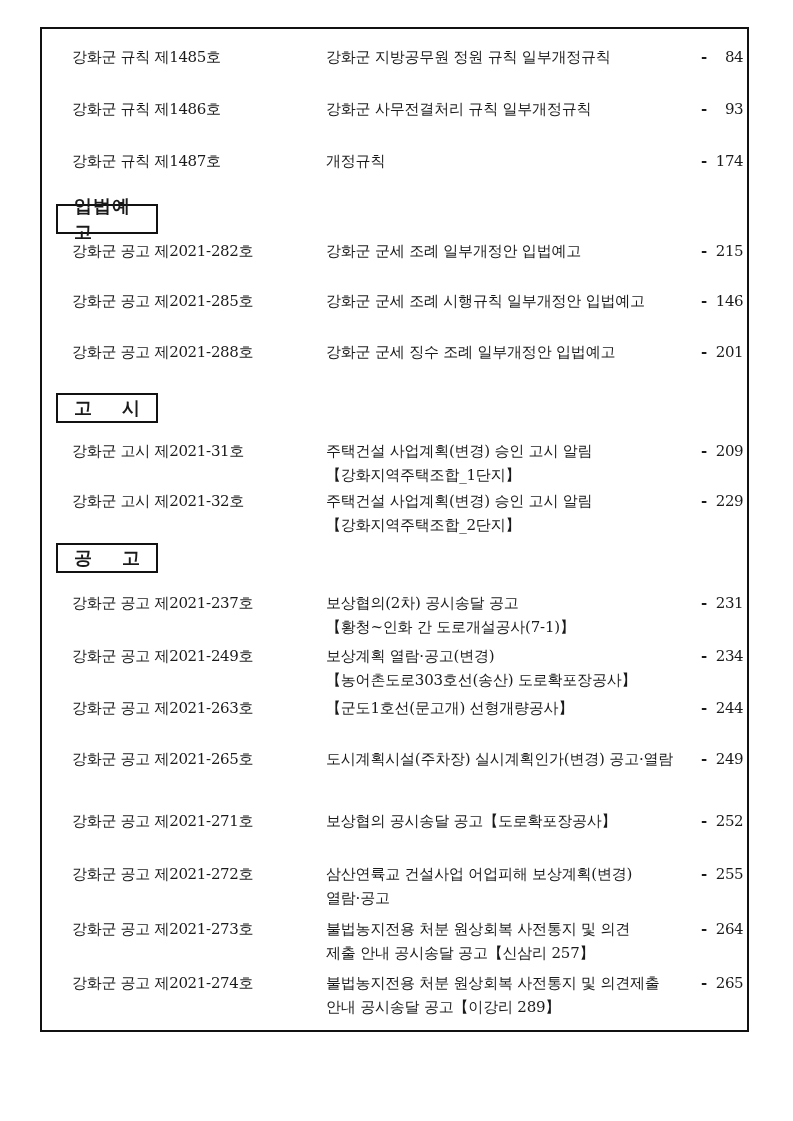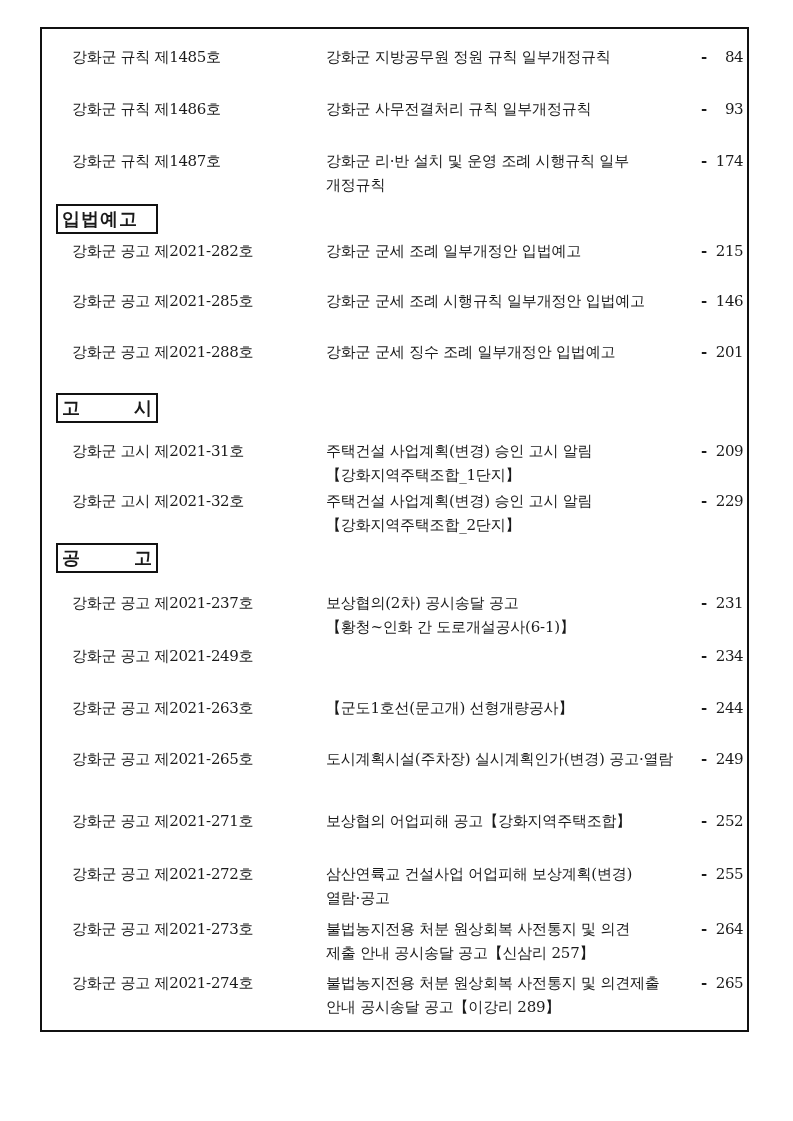--- a/index.html
+++ b/index.html
@@ -65,21 +65,21 @@
     .section-box {
       position: absolute;
       left: 14px;
       height: 30px;
       border: 2px solid #111;
       box-sizing: border-box;
       font-family: "DejaVu Sans", "Liberation Sans", sans-serif;
       font-weight: bold;
       font-size: 18px;
       line-height: 26px;
-      padding: 0 4px;
+      padding: 0 16px;
       display: flex;
       justify-content: space-between;
       align-items: center;
     }
     .section-box.w-legis { width: 102px; letter-spacing: 1px; }
     .section-box.w-spaced { width: 102px; }
     .section-box.w-spaced span { display: inline-block; }
   </style>
 </head>
 <body>
@@ -100,21 +100,20 @@
     <div class="title">
       <span>강화군 사무전결처리 규칙 일부개정규칙</span>
     </div>
     <span class="dash">-</span>
     <span class="page">93</span>
   </div>
 
   <div class="row" style="top:120px;">
     <span class="num">강화군 규칙 제1487호</span>
     <div class="title">
-      <span>강화군 리·반 설치 및 운영 조례 시행규칙 일부</span>
       <span>개정규칙</span>
     </div>
     <span class="dash">-</span>
     <span class="page">174</span>
   </div>
 
   <div class="section-box w-legis" style="top:175px;">
     <span>입법예고</span>
   </div>
 
@@ -172,29 +171,31 @@
 
   <div class="section-box w-spaced" style="top:514px;">
     <span>공</span>
     <span>고</span>
   </div>
 
   <div class="row" style="top:562px;">
     <span class="num">강화군 공고 제2021-237호</span>
     <div class="title">
       <span>보상협의(2차) 공시송달 공고</span>
-      <span>【황청~인화 간 도로개설공사(6-1)】</span>
+      <span>【황청~인화 간 도로개설공사(7-1)】</span>
     </div>
     <span class="dash">-</span>
     <span class="page">231</span>
   </div>
 
   <div class="row" style="top:615px;">
     <span class="num">강화군 공고 제2021-249호</span>
     <div class="title">
+      <span>보상계획 열람·공고(변경)</span>
+      <span>【농어촌도로303호선(송산) 도로확포장공사】</span>
     </div>
     <span class="dash">-</span>
     <span class="page">234</span>
   </div>
 
   <div class="row" style="top:667px;">
     <span class="num">강화군 공고 제2021-263호</span>
     <div class="title">
       <span>【군도1호선(문고개) 선형개량공사】</span>
     </div>
@@ -207,21 +208,21 @@
     <div class="title">
       <span>도시계획시설(주차장) 실시계획인가(변경) 공고·열람</span>
     </div>
     <span class="dash">-</span>
     <span class="page">249</span>
   </div>
 
   <div class="row" style="top:780px;">
     <span class="num">강화군 공고 제2021-271호</span>
     <div class="title">
-      <span>보상협의 어업피해 공고【강화지역주택조합】</span>
+      <span>보상협의 공시송달 공고【도로확포장공사】</span>
     </div>
     <span class="dash">-</span>
     <span class="page">252</span>
   </div>
 
   <div class="row" style="top:833px;">
     <span class="num">강화군 공고 제2021-272호</span>
     <div class="title">
       <span>삼산연륙교 건설사업 어업피해 보상계획(변경)</span>
       <span>열람·공고</span>

